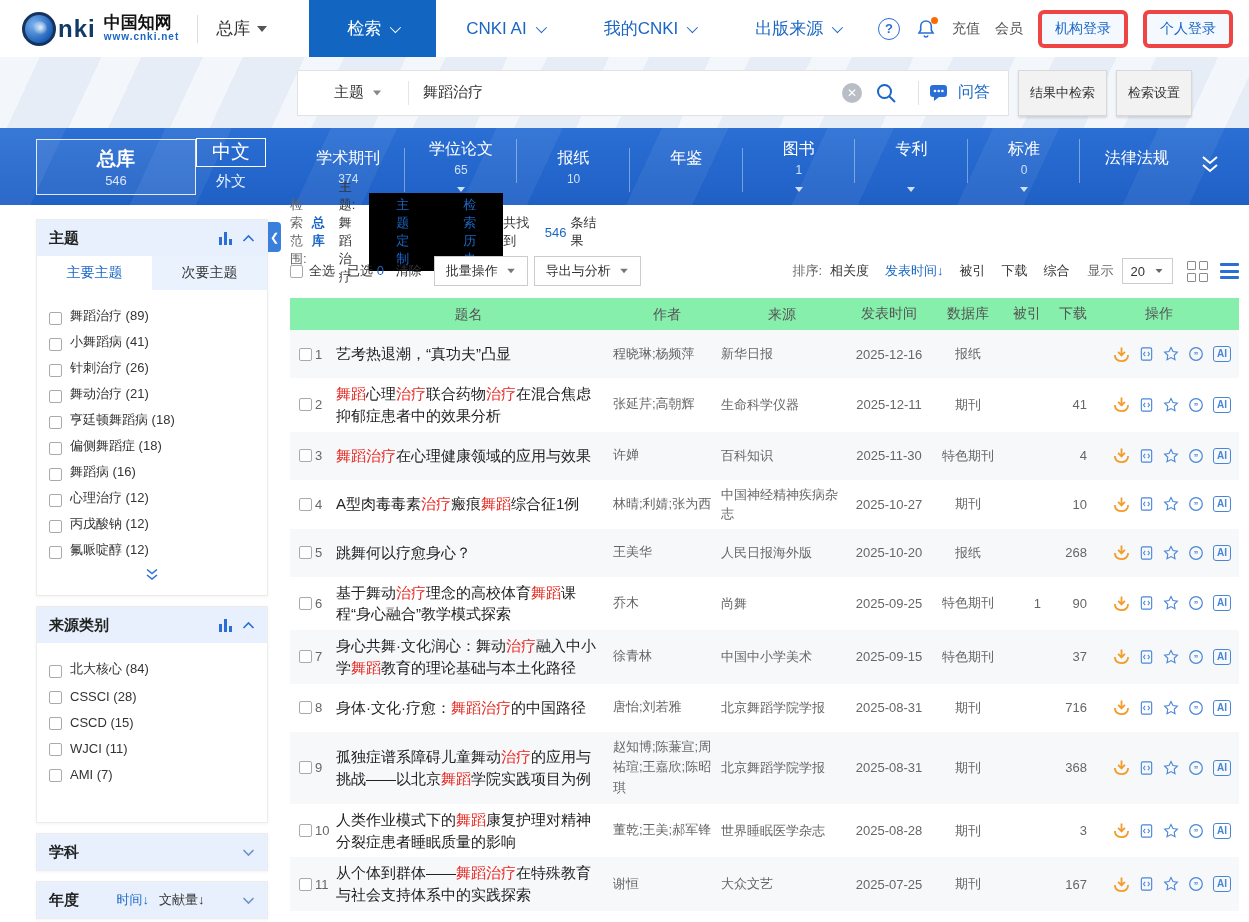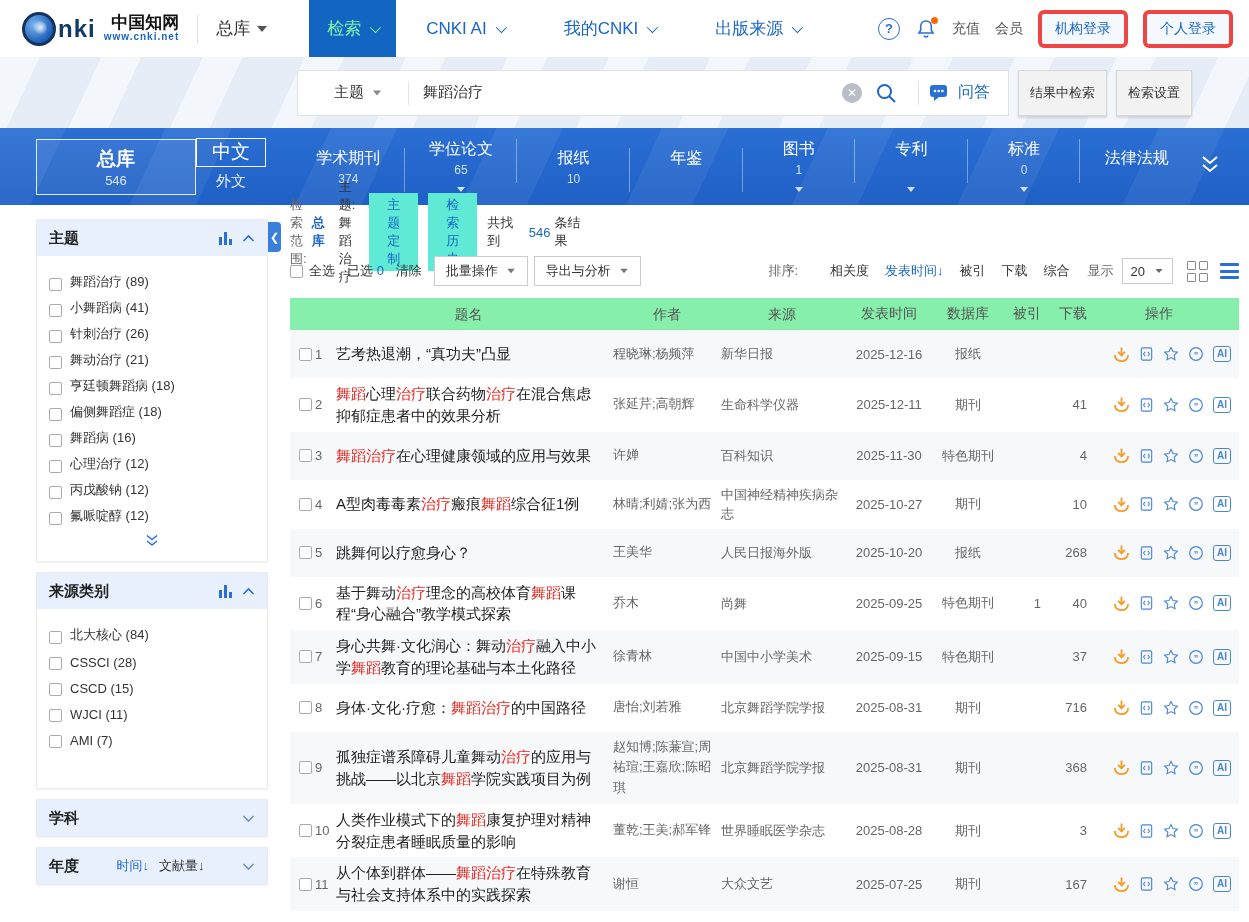--- a/index.html
+++ b/index.html
@@ -10,28 +10,28 @@
   
   .topbar { height:57px; display:flex; align-items:center; background:#fff; padding-left:22px; }
   .logo { display:flex; align-items:center; gap:6px; }
   .globe { width:34px; height:34px; border-radius:50%;
     background:radial-gradient(circle at 35% 35%, #7fb6ef, #1c5fb8 70%, #0d3d86);
     border:3px solid #16335e; position:relative; }
   .globe::after { content:""; position:absolute; inset:6px; border-radius:50%;
     background:radial-gradient(circle at 60% 40%, rgba(255,255,255,.85), rgba(255,255,255,0) 55%); }
   .brand-word { font-size:24px; font-weight:bold; color:#123a68; letter-spacing:1px; margin-left:-4px; }
   .brand-col { line-height:1.05; margin-left:2px; }
-  .brand-cn { font-family:"Liberation Serif","DejaVu Serif",serif; font-weight:bold; font-size:17px; color:#111;text-align:right; }
+  .brand-cn { font-family:"Liberation Serif","DejaVu Serif",serif; font-weight:bold; font-size:17px; color:#111; }
   .brand-url { font-size:10px; font-weight:bold; color:#1a66c5; letter-spacing:1px; }
   .v-divider { width:1px; height:28px; background:#ddd; margin:0 18px; }
   .zk-dd { display:flex; align-items:center; gap:7px; font-size:17px; color:#333; cursor:pointer; }
   .tri { width:0; height:0; border-left:5px solid transparent; border-right:5px solid transparent; border-top:6px solid #555; }
   .mainnav { display:flex; align-items:stretch; height:57px; margin-left:42px; }
   .nav-item { display:flex; align-items:center; gap:9px; padding:0 30px; font-size:17px; color:#1a66c5; cursor:pointer; }
-  .nav-item.active { background:#1266c2; color:#86efac; padding:0 18px; }
+  .nav-item.active { background:#1266c2; color:#ffffff; padding:0 38px; }
   .chev { display:inline-block; width:8px; height:8px; border-right:1.6px solid currentColor; border-bottom:1.6px solid currentColor; transform:rotate(45deg) translateY(-2px); }
   .top-right { margin-left:auto; display:flex; align-items:center; gap:15px; padding-right:16px; }
   .q-icon { width:22px; height:22px; border:1.6px solid #2a6fd6; border-radius:50%; color:#2a6fd6; font-size:13px; font-weight:bold; display:flex; align-items:center; justify-content:center; }
   .bell { position:relative; width:22px; height:22px; }
   .bell svg { display:block; }
   .bell .dot { position:absolute; top:-1px; right:-1px; width:7px; height:7px; border-radius:50%; background:#ff6a00; }
   .plain-link { font-size:14px; color:#555; cursor:pointer; }
   .login-btn { border:4px solid #ef4444; color:#1a66c5; background:#f3f9ff; border-radius:6px; font-size:14px; padding:6px 13px; cursor:pointer; }
 
   
@@ -87,32 +87,32 @@
   .src-pad { padding-bottom:40px; }
   .year-sorts { display:flex; gap:10px; font-size:13px; margin-right:auto; }
   .sort-time { color:#1a66c5; cursor:pointer; }
   .sort-vol { color:#333; cursor:pointer; }
 
   main { flex:1; min-width:0; padding-right:4px; }
   .crumb-row { display:flex; align-items:center; font-size:13px; height:26px; }
   .crumb-row .lbl { color:#666; }
   .crumb-row .scope { color:#1a66c5; font-weight:bold; margin:0 14px 0 5px; cursor:pointer; }
   .crumb-row .topic { color:#333; margin-right:14px; }
-  .chip { background:#5eead4; color:#1a66c5; font-size:13px; padding:3px 18px; margin-right:10px; cursor:pointer; }
+  .chip { background:#000000; color:#1a66c5; font-size:13px; padding:3px 27px; cursor:pointer; }
   .found { margin-left:auto; display:flex; align-items:center; gap:4px; color:#333; }
   .found .num { color:#1a66c5; }
   .found .page { margin-left:12px; }
 
   .toolbar { display:flex; align-items:center; margin-top:9px; height:34px; font-size:13px; }
   .toolbar .cb { margin-right:6px; }
   .tb-txt { margin-right:12px; cursor:pointer; }
   .sel-num { color:#1a66c5; }
   .dd-btn { border:1px solid #ccc; background:#fff; height:30px; display:flex; align-items:center; gap:8px; padding:0 11px; margin-right:6px; cursor:pointer; }
   .dd-btn .tri { transform:scale(.75); border-top-color:#777; }
-  .sorts { margin-left:auto; display:flex; align-items:center; gap:32px; }
+  .sorts { margin-left:auto; display:flex; align-items:center; gap:8px; }
   .sorts .lbl { color:#666; }
   .sort-opt { color:#333; cursor:pointer; }
   .sort-opt.active { color:#1a66c5; }
   .disp { display:flex; align-items:center; gap:8px; margin-left:18px; }
   .disp .lbl { color:#666; }
   .size-sel { border:1px solid #ccc; height:26px; display:flex; align-items:center; gap:9px; padding:0 8px; cursor:pointer; background:#fff; }
   .size-sel .tri { transform:scale(.7); border-top-color:#666; }
   .grid-ic { display:grid; grid-template-columns:9px 9px; gap:3px; margin-left:14px; cursor:pointer; }
   .grid-ic i { width:9px; height:9px; border:1.5px solid #8a8a8a; border-radius:1px; }
   .list-ic { margin-left:12px; display:flex; flex-direction:column; gap:3.5px; cursor:pointer; }
@@ -268,20 +268,24 @@
         <div class="side-head">
           <span class="side-title">主题</span>
           <svg width="14" height="13" viewBox="0 0 14 13">
               <rect x="0" y="5" width="3" height="8" fill="#2a6fd6"></rect>
               <rect x="5" y="0" width="3" height="13" fill="#2a6fd6"></rect>
               <rect x="10" y="7" width="3" height="6" fill="#2a6fd6"></rect>
             </svg>
           <svg width="13" height="9" viewBox="0 0 13 9">
               <path d="M1.5 7L6.5 2l5 5" fill="none" stroke="#2a6fd6" stroke-width="1.6"></path>
             </svg>
+        </div>
+        <div class="side-tabs">
+          <div class="side-tab active">主要主题</div>
+          <div class="side-tab">次要主题</div>
         </div>
         <div class="side-list" id="subject-list">
             <div class="side-row">
               <span class="cb"></span>
               <span>舞蹈治疗 (89)</span>
             </div>
             <div class="side-row">
               <span class="cb"></span>
               <span>小舞蹈病 (41)</span>
             </div>
@@ -656,21 +660,21 @@
               <div class="c-chk">
                 <span class="cb"></span>
                 <span>6</span>
               </div>
               <div class="c-title"><span>基于舞动</span><span class="hl">治疗</span><span>理念的高校体育</span><span class="hl">舞蹈</span><span>课程“身心融合”教学模式探索</span></div>
               <div class="c-author">乔木</div>
               <div class="c-source">尚舞</div>
               <div class="c-date">2025-09-25</div>
               <div class="c-db">特色期刊</div>
               <div class="c-cited">1</div>
-              <div class="c-dl">40</div>
+              <div class="c-dl">90</div>
               <div class="c-op">
                 <span class="op-ic">
                   <svg width="17" height="17" viewBox="0 0 16 16">
                     <path d="M8 1.5v7.2M4.8 5.6L8 8.9l3.2-3.3" fill="none" stroke="#f29c2b" stroke-width="1.7"></path>
                     <path d="M1.8 8.5c0 4.1 2.8 5.7 6.2 5.7s6.2-1.6 6.2-5.7" fill="none" stroke="#f29c2b" stroke-width="1.7"></path>
                   </svg>
                 </span>
                 <span class="op-ic">
                   <svg width="15" height="16" viewBox="0 0 16 16">
                     <rect x="2.5" y="1.5" width="11" height="13" rx="1.5" fill="none" stroke="#4a86d8" stroke-width="1.2"></rect>

